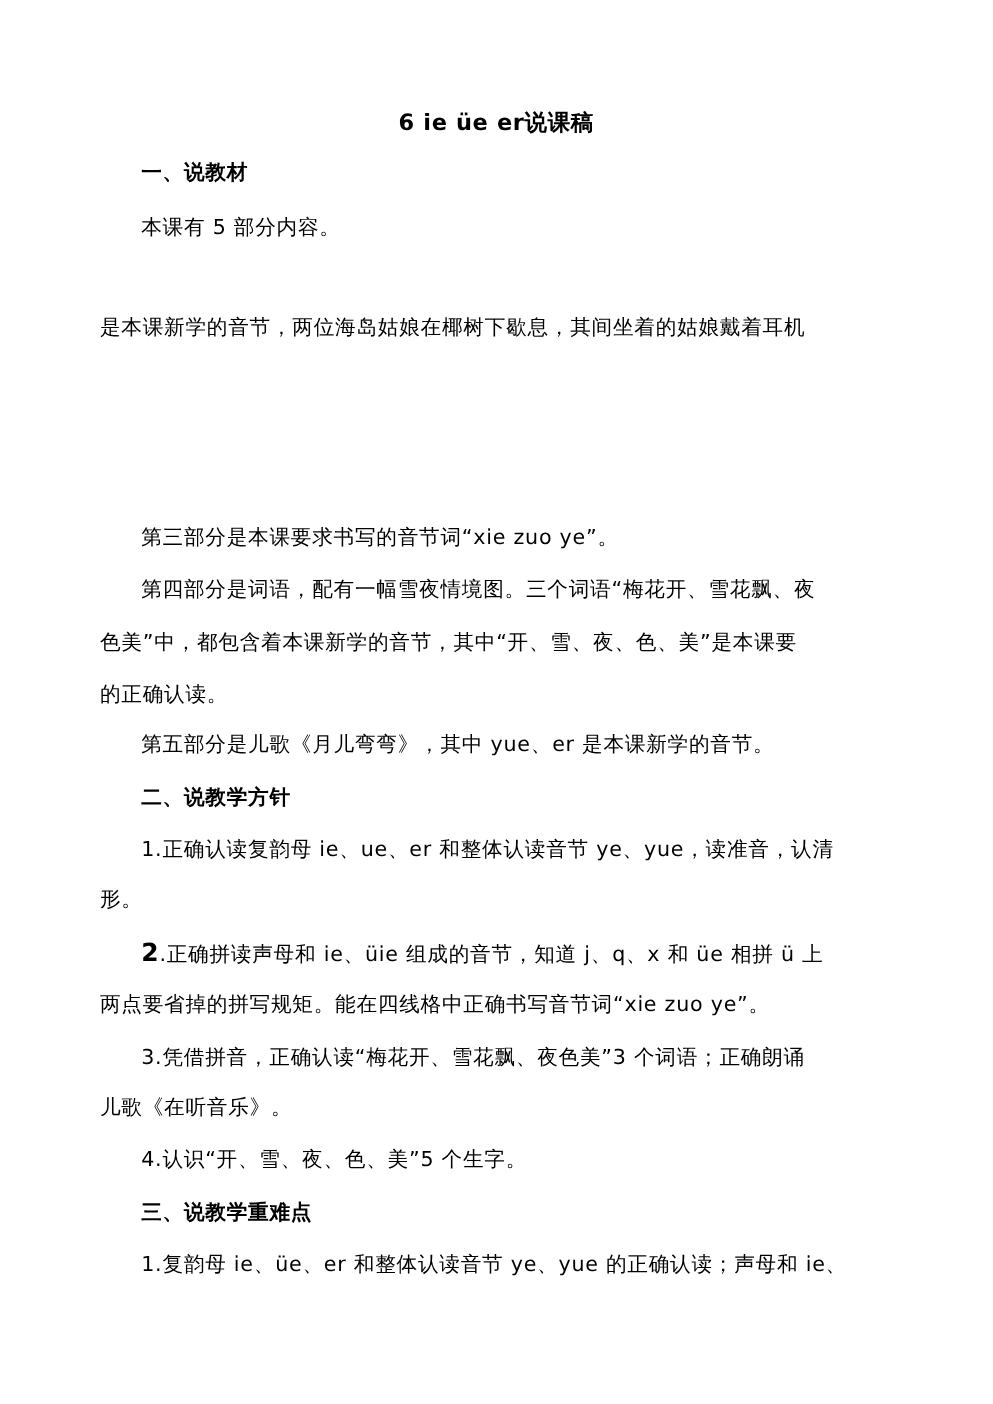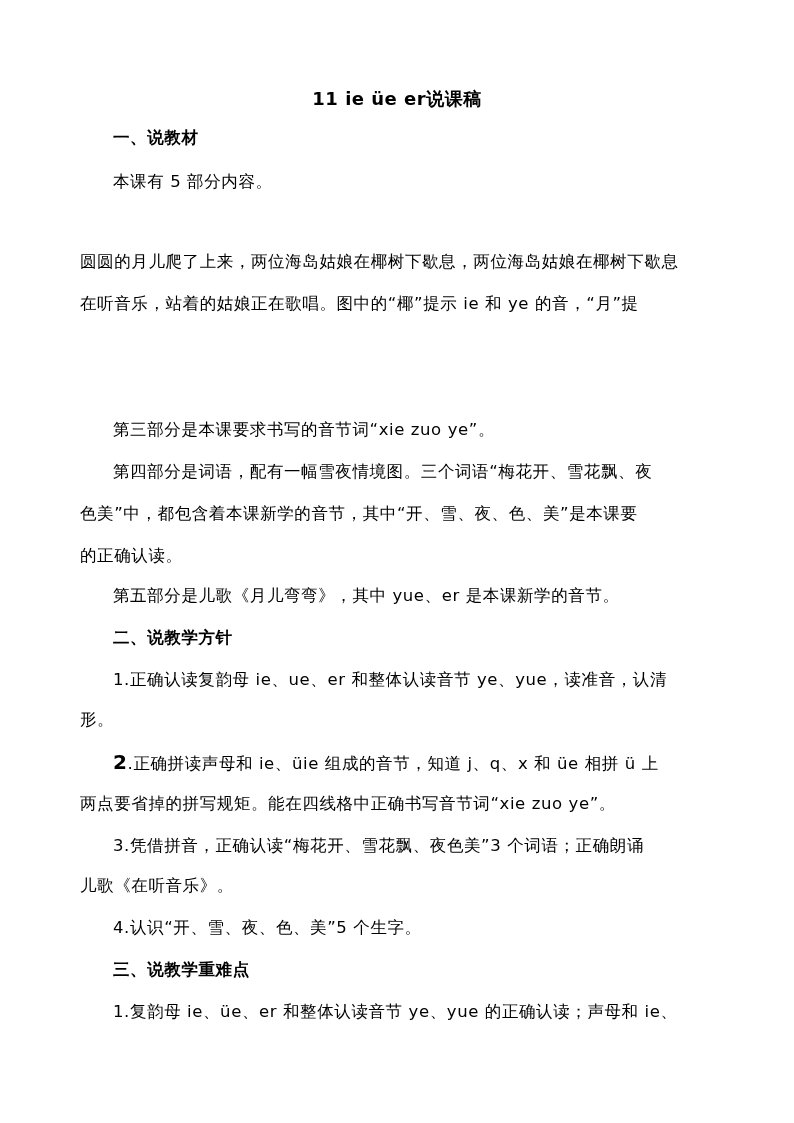--- a/index.html
+++ b/index.html
@@ -11,27 +11,26 @@
     .title { position: absolute; left: 0; width: 794px; text-align: center; top: 87px;
              font-size: 18px; font-weight: bold; line-height: 24px; letter-spacing: 0.5px; }
     .heading { font-weight: bold; font-size: 16.5px; text-align: center; }
     .big { font-size: 20px; font-weight: bold; }
   </style>
 </head>
 <body>
 
 <div class="page">
 
-  <div class="title">11 ie üe er说课稿</div>
+  <div class="title">6 ie üe er说课稿</div>
 
   <div class="line indent heading" style="top:127px">一、说教材</div>
   <div class="line indent" style="top:171px">本课有 5 部分内容。</div>
 
-  <div class="line" style="top:251px">圆圆的月儿爬了上来，两位海岛姑娘在椰树下歇息，两位海岛姑娘在椰树下歇息</div>
-  <div class="line" style="top:293px">在听音乐，站着的姑娘正在歌唱。图中的“椰”提示 ie 和 ye 的音，“月”提</div>
+  <div class="line" style="top:251px">是本课新学的音节，两位海岛姑娘在椰树下歇息，其间坐着的姑娘戴着耳机</div>
 
   <div class="line indent" style="top:461px">第四部分是词语，配有一幅雪夜情境图。三个词语“梅花开、雪花飘、夜</div>
 
   <div class="line indent" style="top:419px">第三部分是本课要求书写的音节词“xie  zuo  ye”。</div>
   <div class="line" style="top:503px">色美”中，都包含着本课新学的音节，其中“开、雪、夜、色、美”是本课要</div>
   <div class="line" style="top:545px">的正确认读。</div>
 
   <div class="line indent" style="top:585px">第五部分是儿歌《月儿弯弯》，其中 yue、er 是本课新学的音节。</div>
 
   <div class="line indent heading" style="top:627px">二、说教学方针</div>

